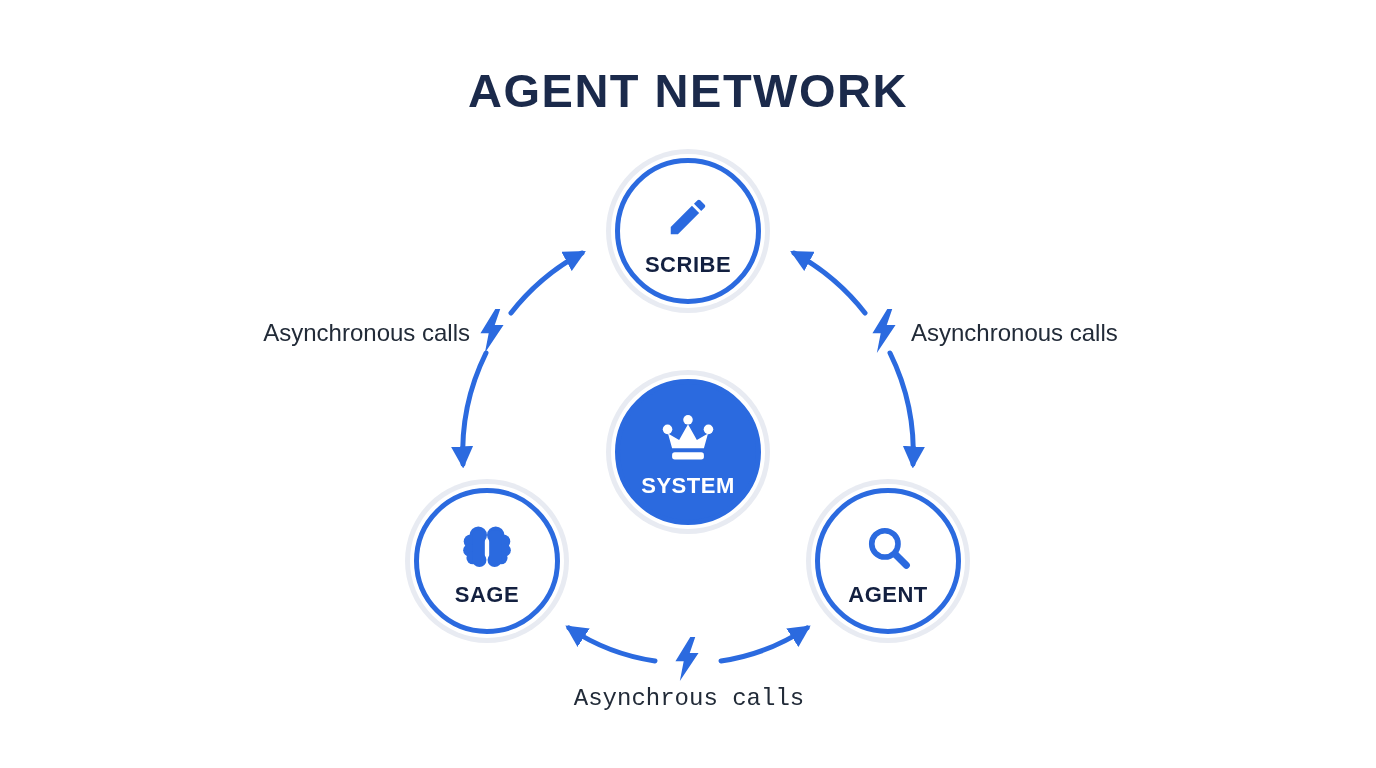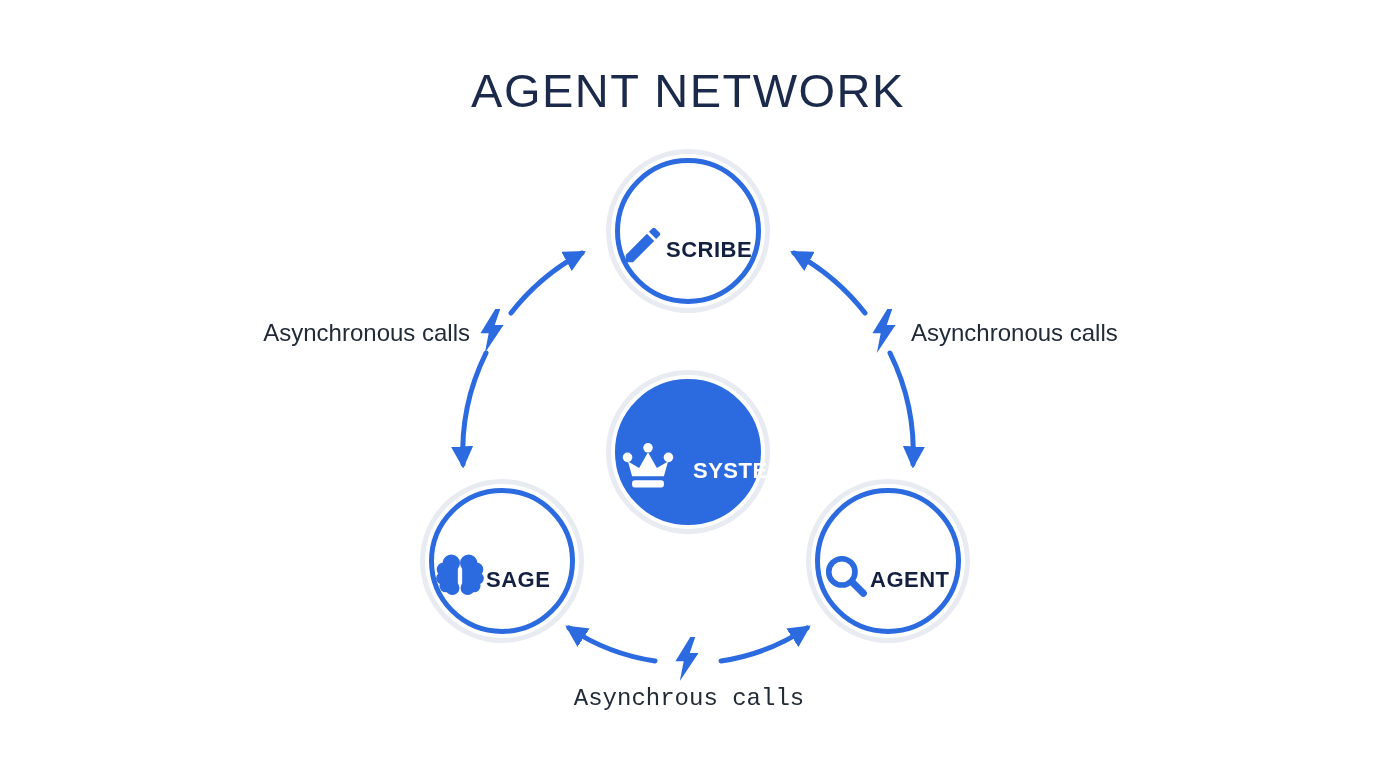--- a/index.html
+++ b/index.html
@@ -18,21 +18,21 @@
     background:#ffffff;
     overflow:hidden;
     position:relative;
     font-family:"Liberation Sans", sans-serif;
   }
   .page-title{
     position:absolute;
     left:0;top:63px;width:1376px;
     text-align:center;
     font-size:47px;
-    font-weight:400;
+    font-weight:700;
     letter-spacing:1.5px;
     color:var(--title-text);
   }
   svg.edges{
     position:absolute;left:0;top:0;
   }
   .edge-path{
     stroke:var(--accent);
     stroke-width:5;
     fill:none;
@@ -41,21 +41,21 @@
   .arrowhead{fill:var(--accent);}
   .bolt{fill:var(--accent);}
   .node{
     position:absolute;
     width:146px;height:146px;
     border-radius:50%;
     background:var(--node-fill);
     border:5px solid var(--accent);
     box-shadow:0 0 0 4px #ffffff, 0 0 0 9px var(--halo);
     display:flex;
-    flex-direction:row;
+    flex-direction:column;
     align-items:center;
     justify-content:flex-start;
     padding-top:28px;
   }
   .node.filled{
     background:var(--accent);
   }
   .node .node-icon{
     height:52px;
     display:flex;
@@ -121,34 +121,34 @@
 
 <div class="node" style="left:615px;top:158px;">
   <span class="node-icon">
     <svg width="46" height="46" viewBox="0 0 24 24">
       <path class="icon-blue" d="M3 17.25V21h3.75L17.81 9.94l-3.75-3.75L3 17.25zM20.71 7.04c.39-.39.39-1.02 0-1.41l-2.34-2.34c-.39-.39-1.02-.39-1.41 0l-1.83 1.83 3.75 3.75 1.83-1.83z"></path>
     </svg>
   </span>
   <div class="node-label">SCRIBE</div>
 </div>
 
-<div class="node filled" style="left:615px;top:379px;gap:17px;">
+<div class="node filled" style="left:615px;top:379px;">
   <span class="node-icon">
     <svg width="56" height="50" viewBox="0 0 24 22">
       <circle class="icon-white" cx="3" cy="7.2" r="2.1"></circle>
       <circle class="icon-white" cx="12" cy="3" r="2.1"></circle>
       <circle class="icon-white" cx="21" cy="7.2" r="2.1"></circle>
       <path class="icon-white" d="M3.2 9 L8.1 11.9 L12 5 L15.9 11.9 L20.8 9 L19 15.5 L5 15.5 Z"></path>
       <rect class="icon-white" x="5" y="17.3" width="14" height="3.2" rx="1.2"></rect>
     </svg>
   </span>
   <div class="node-label">SYSTEM</div>
 </div>
 
-<div class="node" style="left:429px;top:488px;">
+<div class="node" style="left:414px;top:488px;">
   <span class="node-icon">
     <svg width="52" height="46" viewBox="0 0 48 42">
       <g class="icon-blue">
         <circle cx="16" cy="10" r="8"></circle>
         <circle cx="9" cy="16" r="6.5"></circle>
         <circle cx="8" cy="24" r="6"></circle>
         <circle cx="11" cy="31" r="6"></circle>
         <circle cx="17" cy="33" r="6.5"></circle>
         <rect x="11" y="6" width="11" height="31" rx="3"></rect>
         <circle cx="32" cy="10" r="8"></circle>

